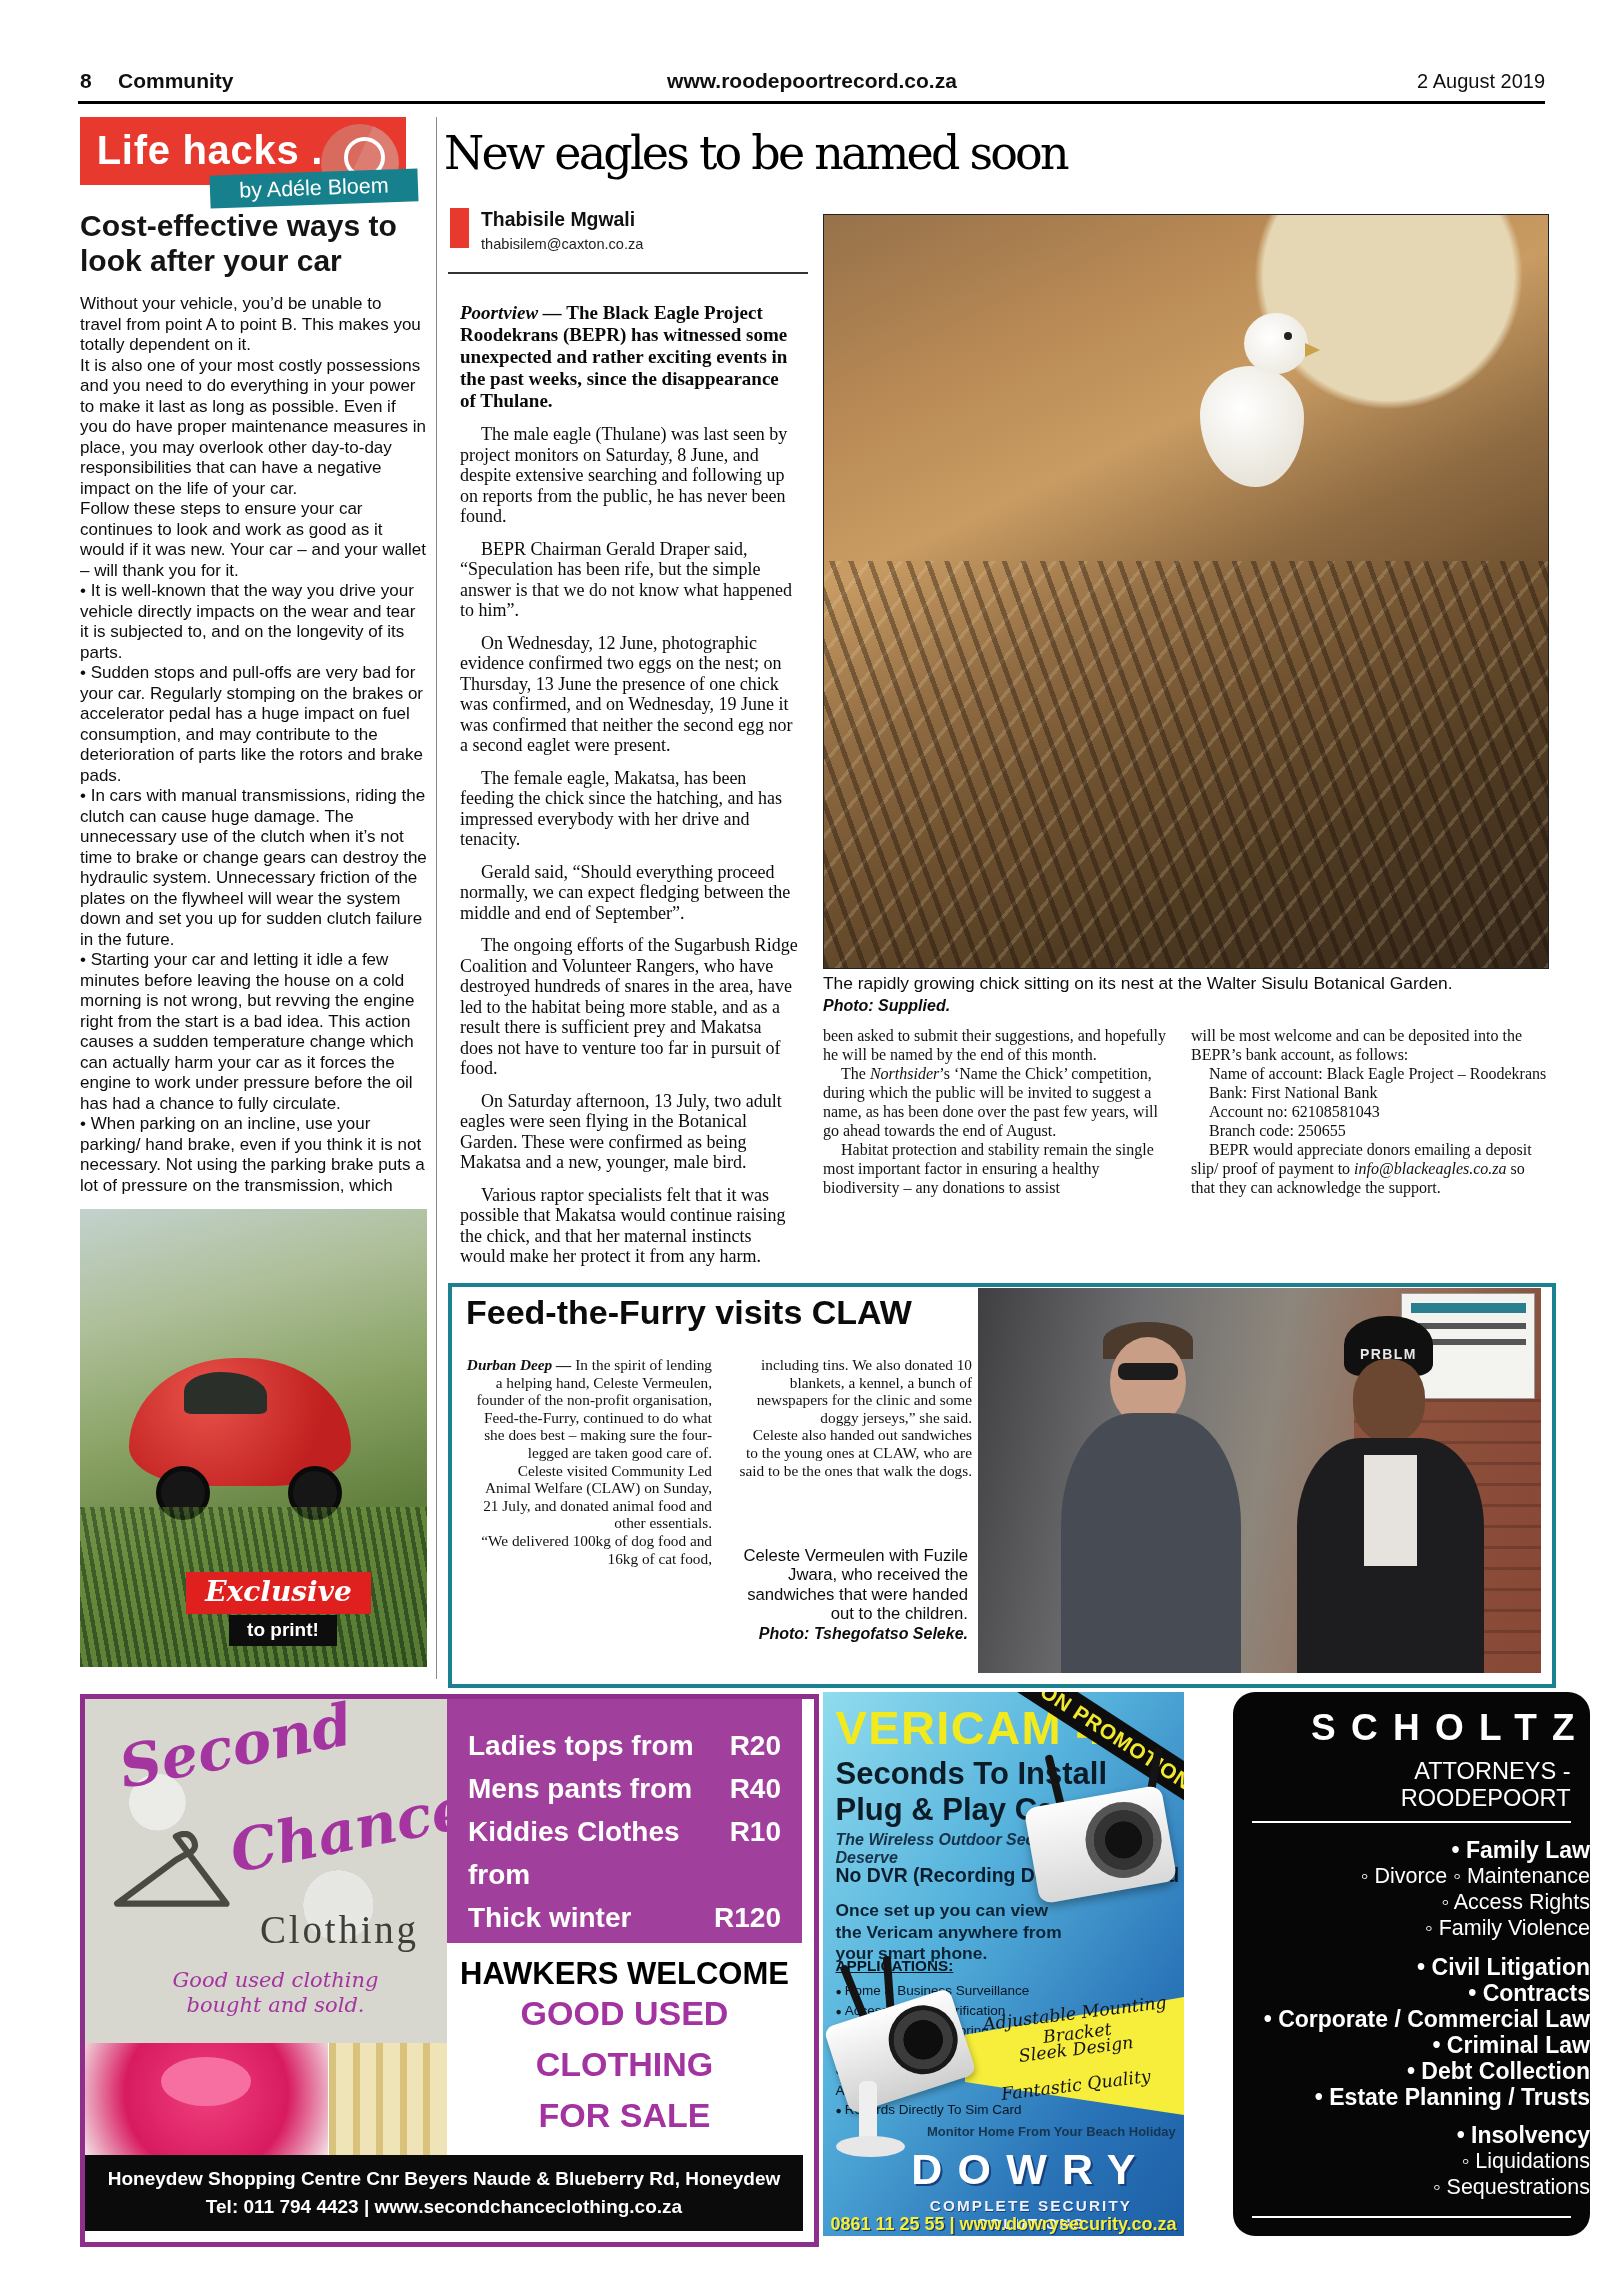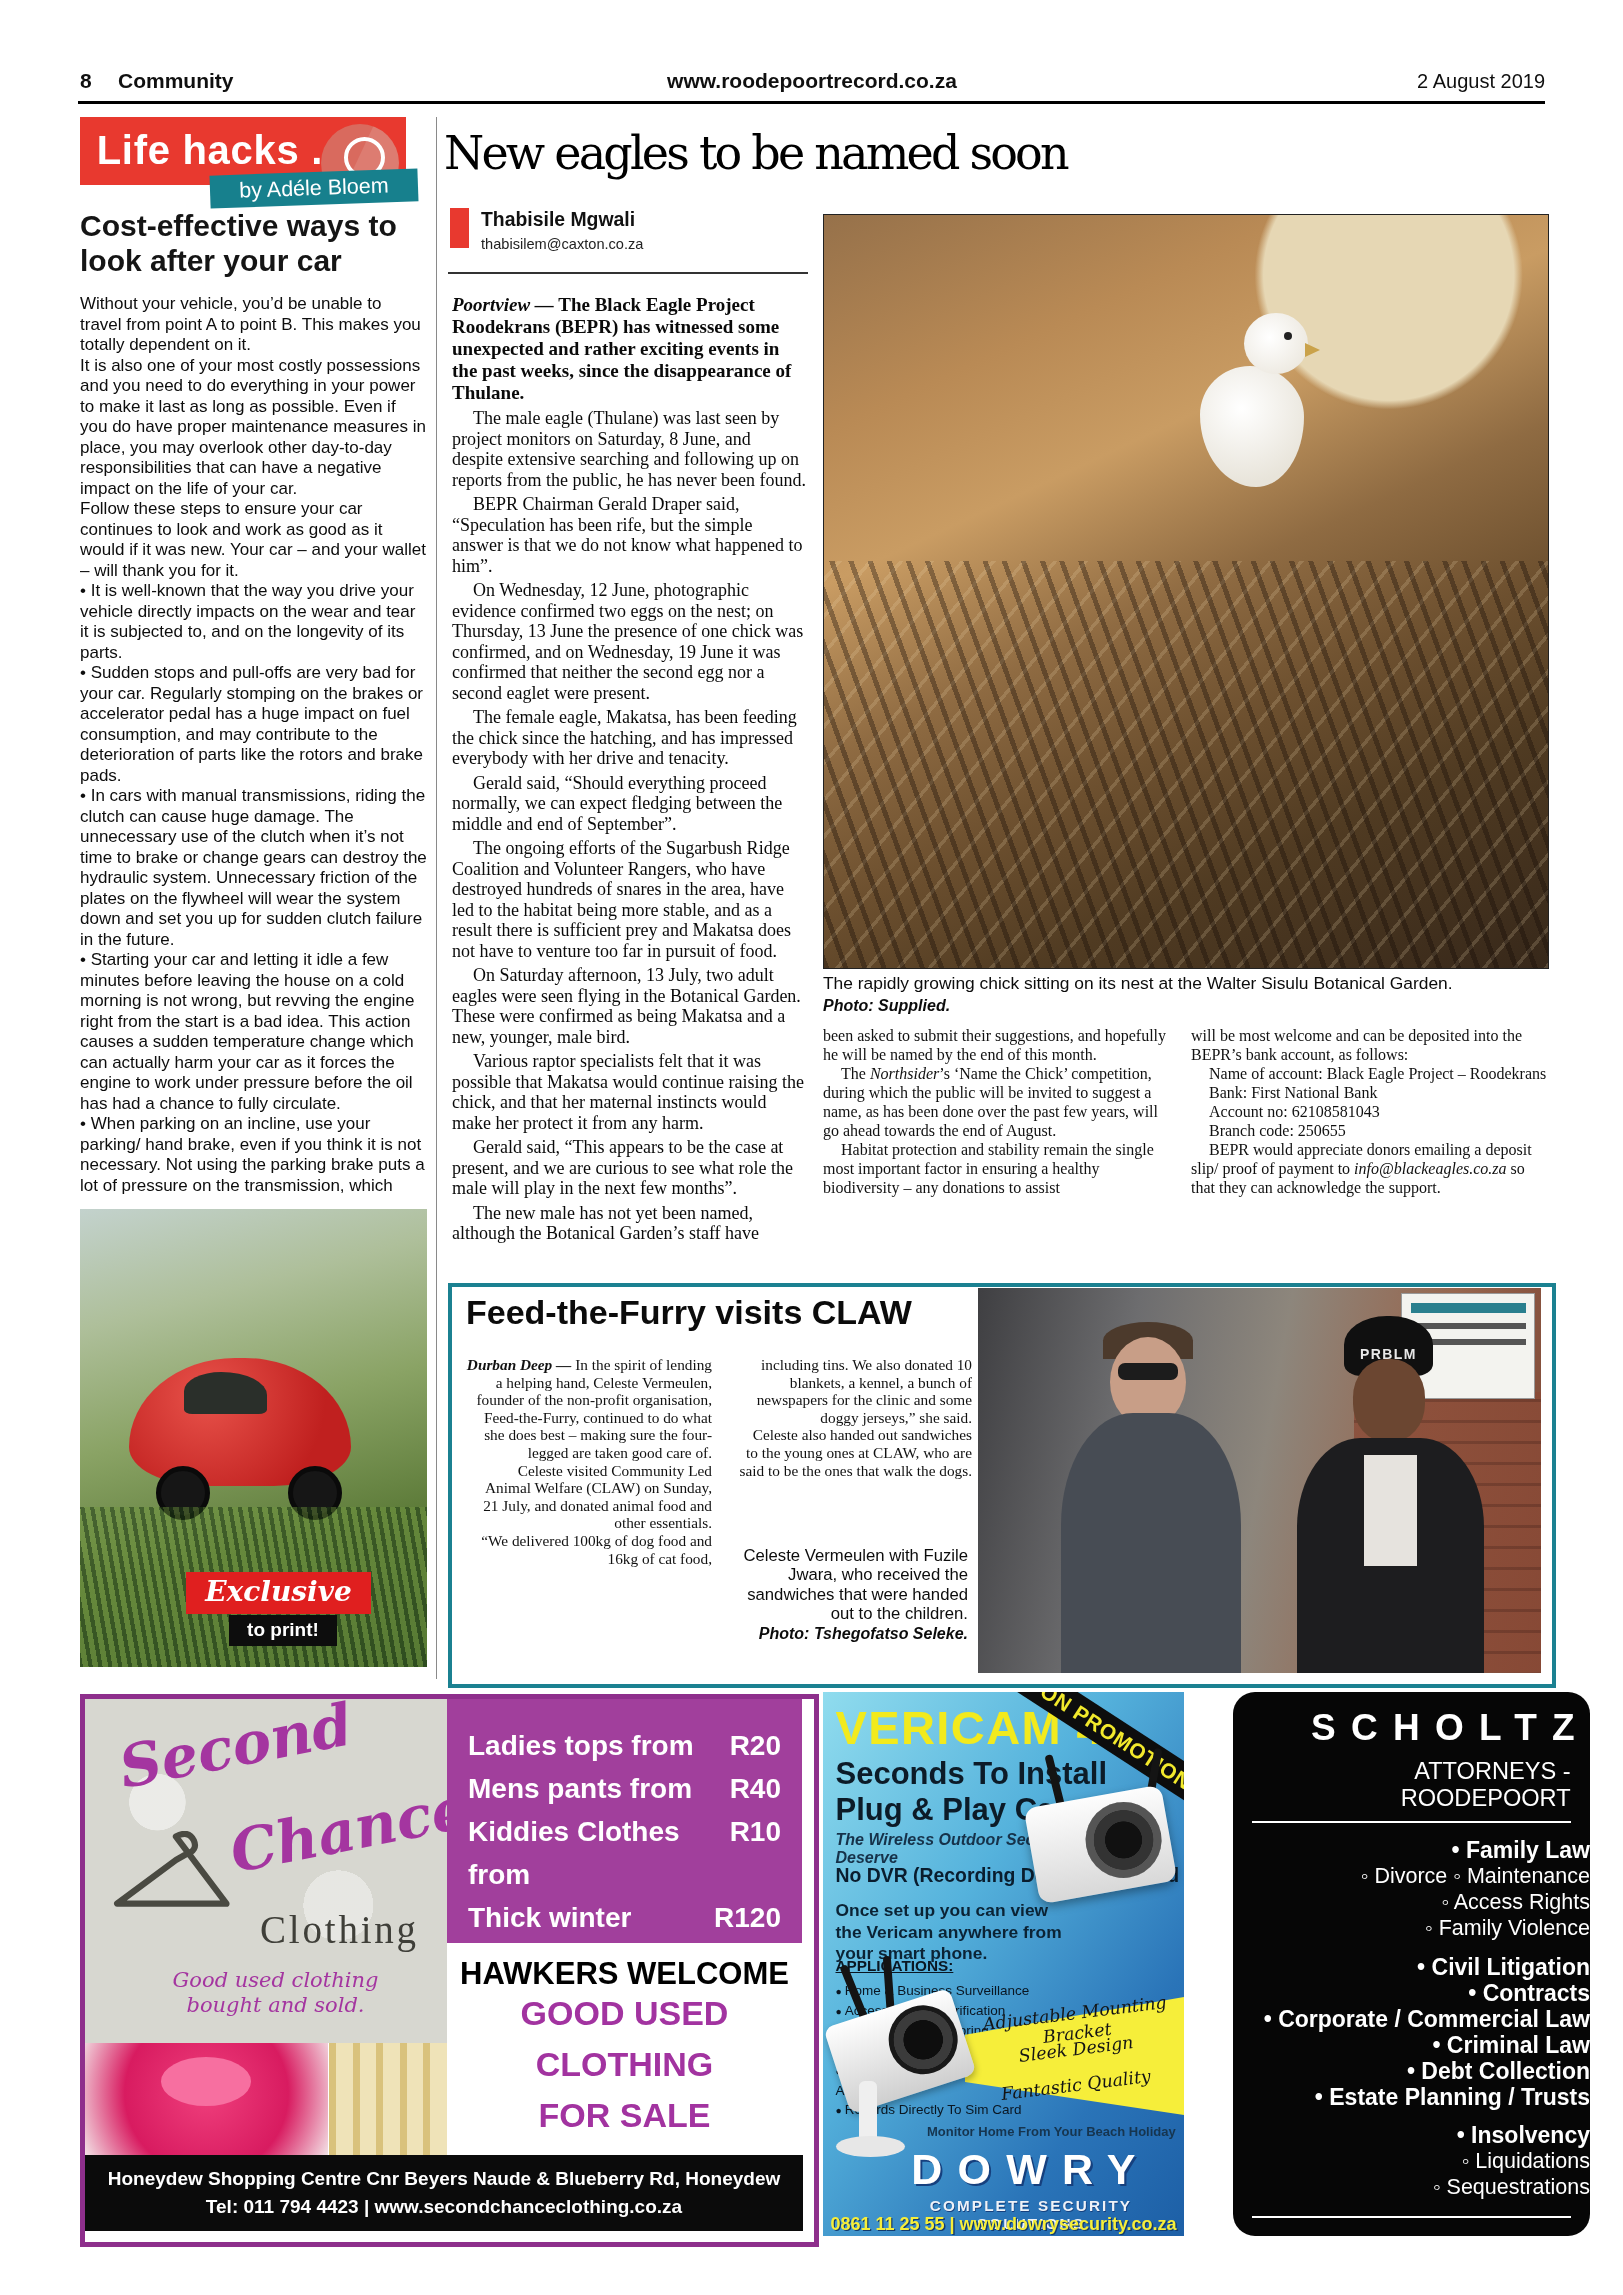--- a/index.html
+++ b/index.html
@@ -41,21 +41,21 @@
   .vrule{left:436px;top:117px;width:1.4px;height:1562px;background:#8a8a8a;}
 
   
   .eg-head{left:444px;top:106px;width:1107px;font-family:"DejaVu Serif",serif;font-weight:normal;font-size:46px;letter-spacing:-2.8px;color:#000;white-space:nowrap;margin-top:20px;}
   .eg-redsq{left:450px;top:208px;width:19px;height:40px;background:#e8392f;}
   .eg-author{left:481px;top:208px;font-size:19.4px;font-weight:bold;}
   .eg-email{left:481px;top:236px;font-size:14.6px;color:#222;}
   .eg-brule{left:448px;top:272px;width:360px;height:2.1px;background:#333;}
   .serifbody{font-family:"Liberation Serif",serif;}
   .eg-col1{left:448px;top:290px;width:362px;height:987px;overflow:hidden;font-size:18px;line-height:20.5px;color:#0a0a0a;}
-  .eg-col1 p{margin:4px;text-indent:21px;}
+  .eg-col1 p{margin:12px;text-indent:21px;}
   .eg-col1 p.lead{text-indent:0;font-weight:bold;font-size:19px;line-height:22px;}
   .eg-col1 p.lead .loc{font-style:italic;}
   .eg-photo{left:823px;top:214px;width:724px;height:753px;border:0.7px solid #222;background:
     radial-gradient(circle at 78% 8%,#e6d7b4 0 14%,rgba(0,0,0,0) 15%),
     linear-gradient(155deg,#96714a 0%,#b98a55 20%,#c99c63 34%,#8f6b42 50%,#6d502f 64%,#503b22 78%,#37281a 100%);overflow:hidden;}
   .eg-sticks{position:absolute;left:0;top:46%;width:100%;height:54%;background:
     repeating-linear-gradient(70deg,rgba(20,10,5,.35) 0 4.9px,rgba(0,0,0,0) 4.9px 18px),
     repeating-linear-gradient(-50deg,rgba(240,220,180,.18) 0 3.5px,rgba(0,0,0,0) 3.5px 23.6px);}
   .chick{position:absolute;left:52%;top:20%;width:104px;height:121px;background:radial-gradient(circle at 40% 35%,#fff,#e8e4da 75%);border-radius:48% 52% 46% 54%/40% 42% 58% 60%;}
   .chick-head{position:absolute;left:58%;top:13%;width:64px;height:61px;background:radial-gradient(circle at 40% 40%,#fff,#ece8df 80%);border-radius:50%;}

